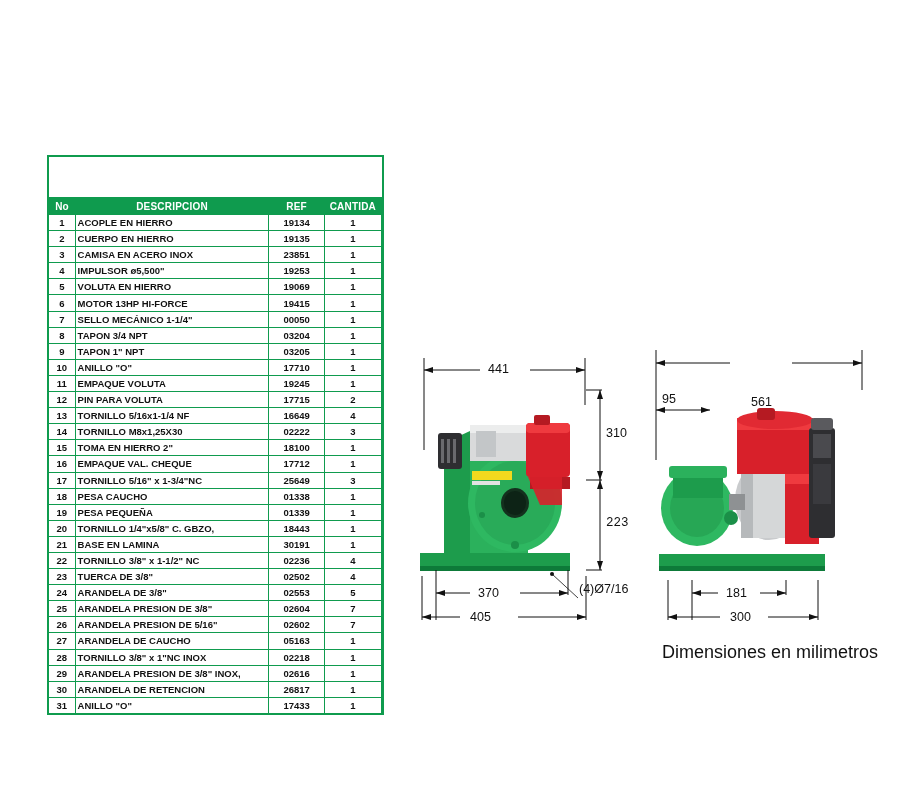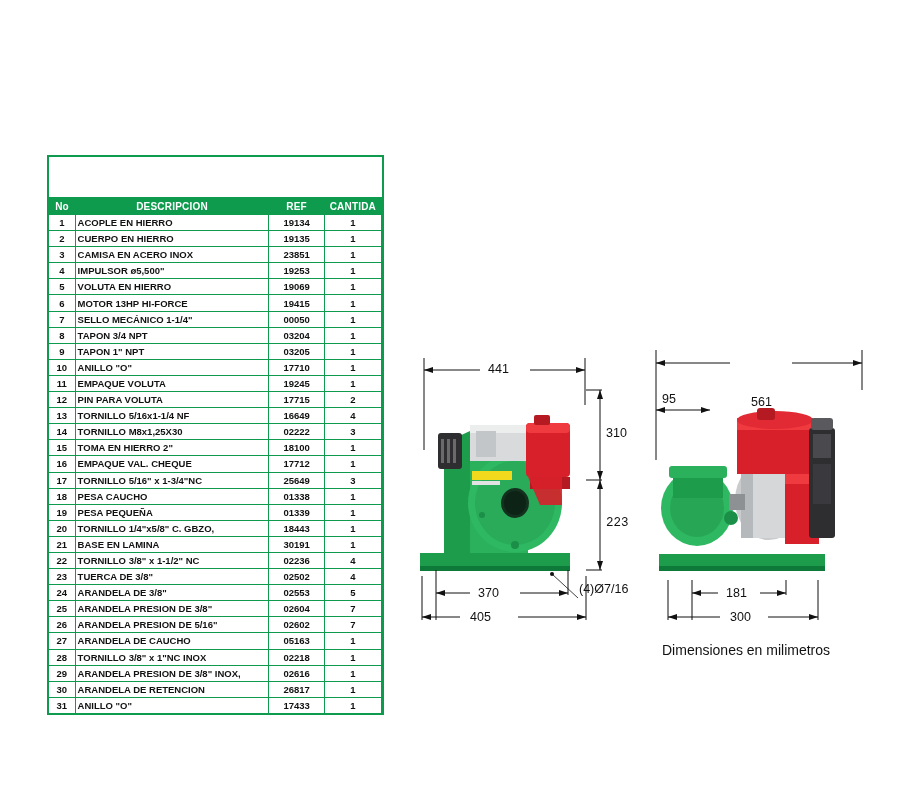--- a/index.html
+++ b/index.html
@@ -91,21 +91,21 @@
   }
   .dimtext {
     position: absolute;
     font-size: 12.5px;
     color: #111111;
     font-family: "Liberation Sans", sans-serif;
     white-space: nowrap;
   }
   .caption {
     position: absolute;
-    font-size: 14px;
+    font-size: 18px;
     color: #111111;
     white-space: nowrap;
   }
   svg.overlay {
     position: absolute;
     left: 0;
     top: 0;
     width: 480px;
     height: 340px;
     overflow: visible;

